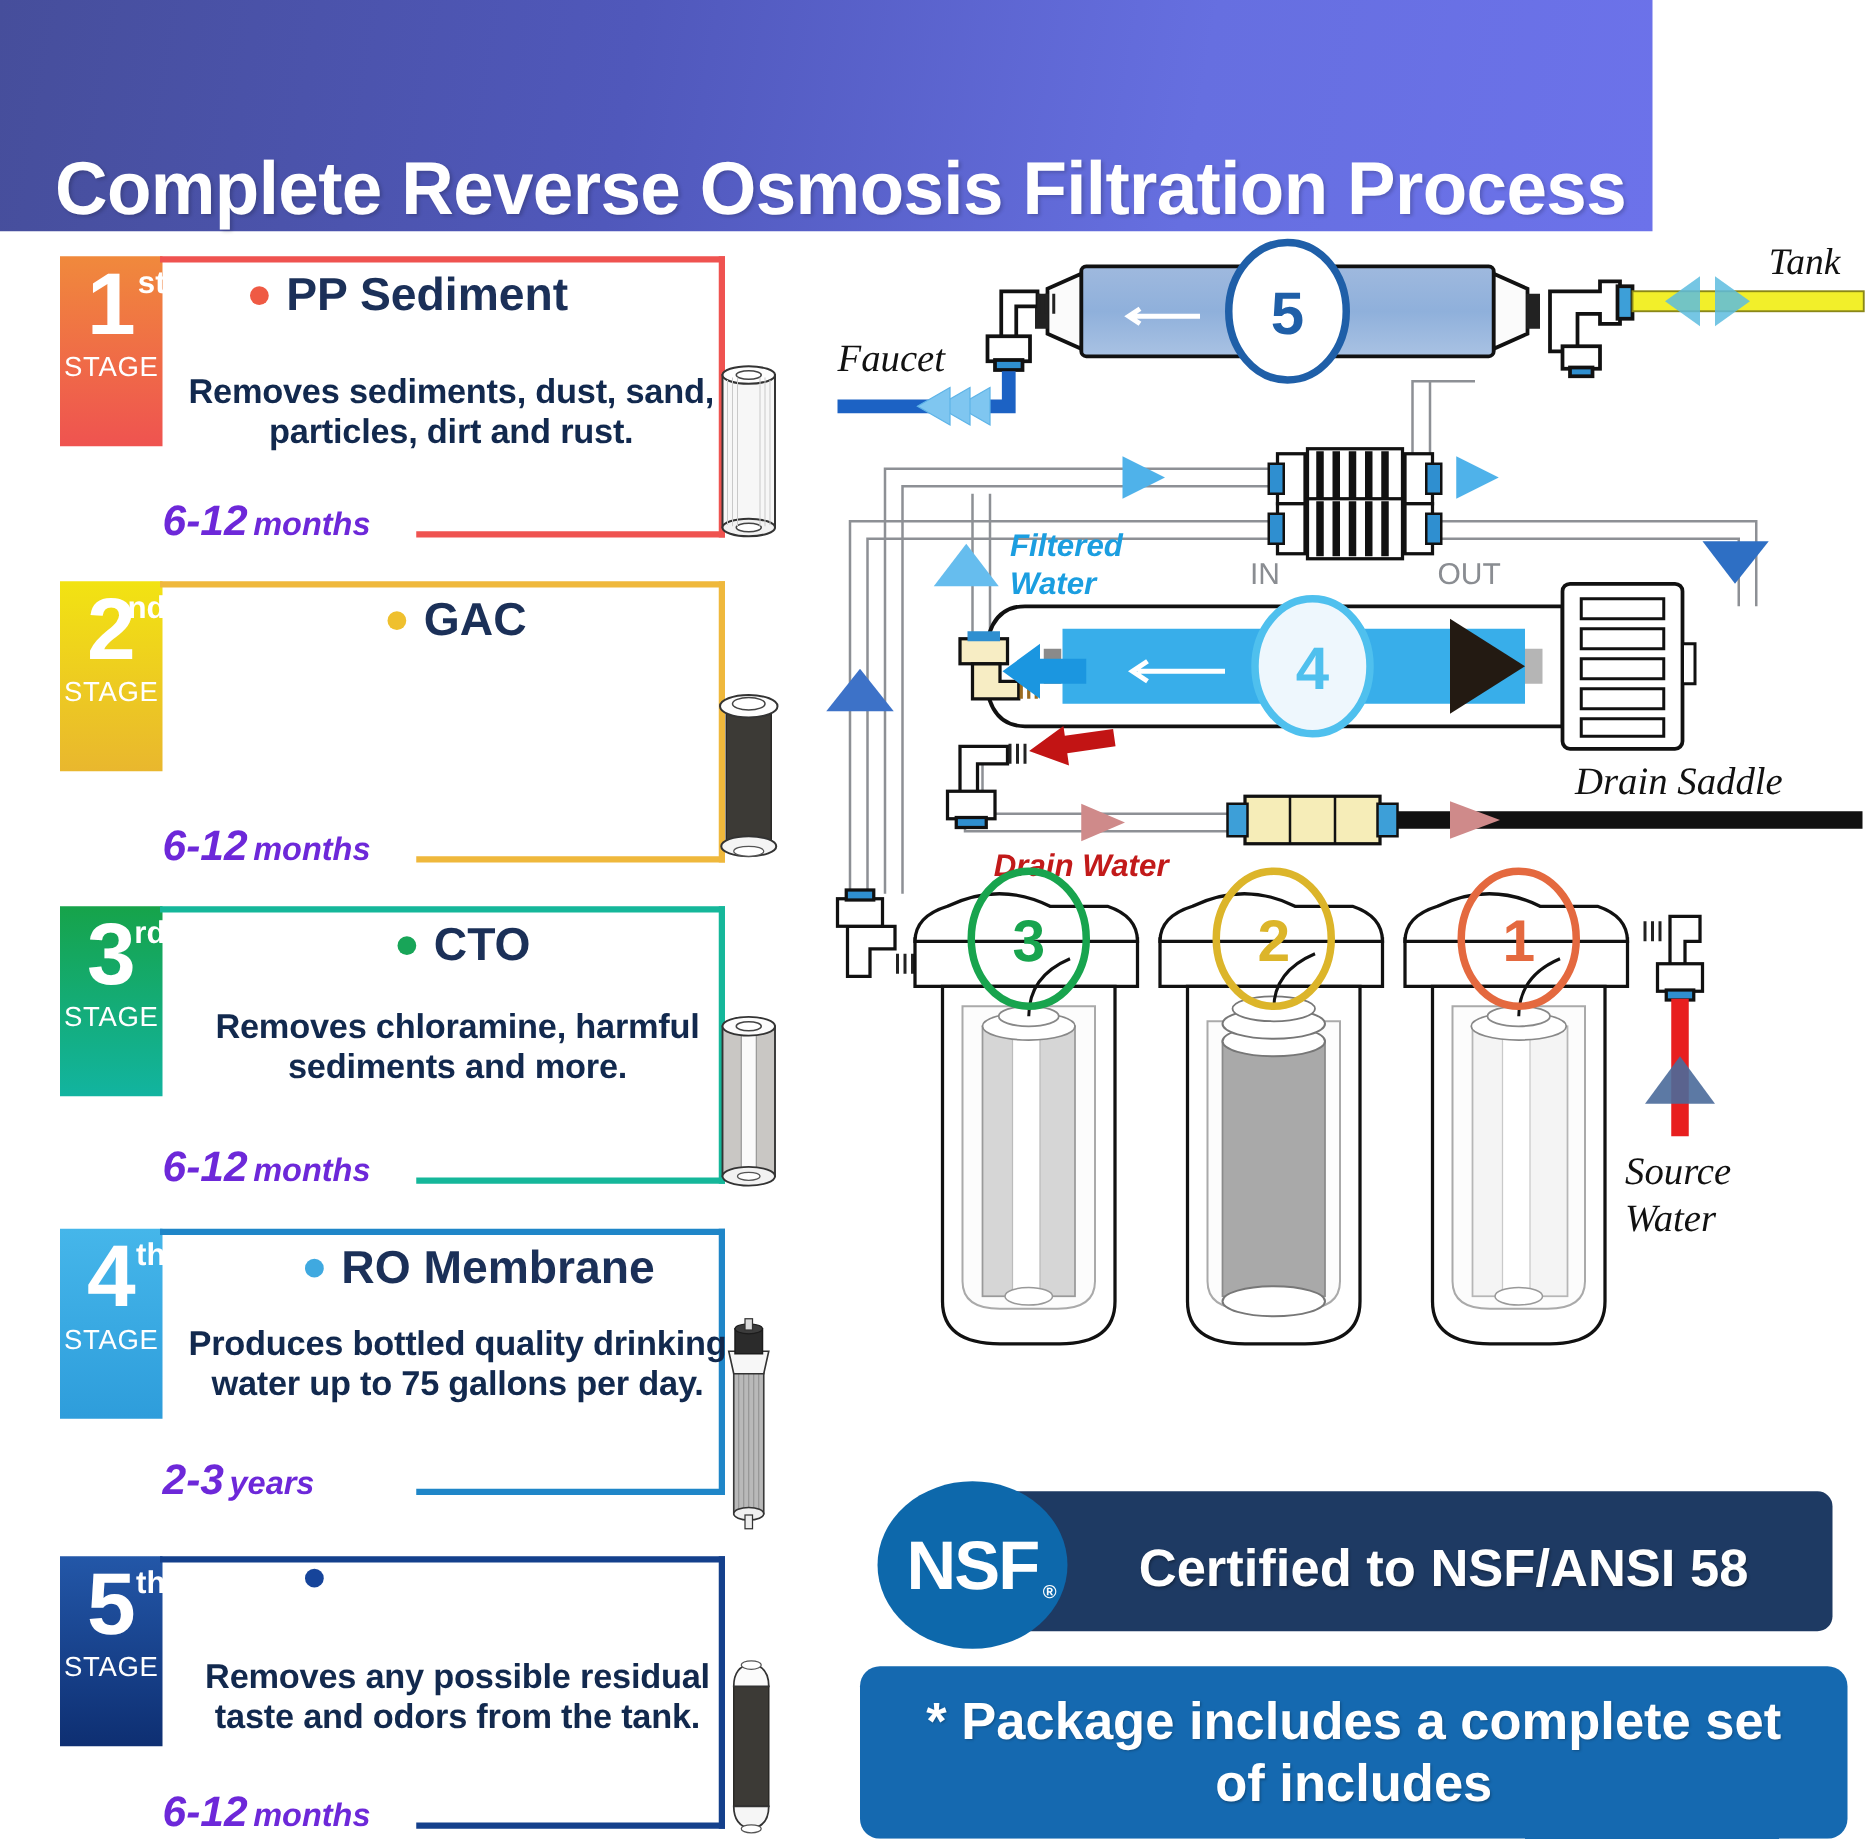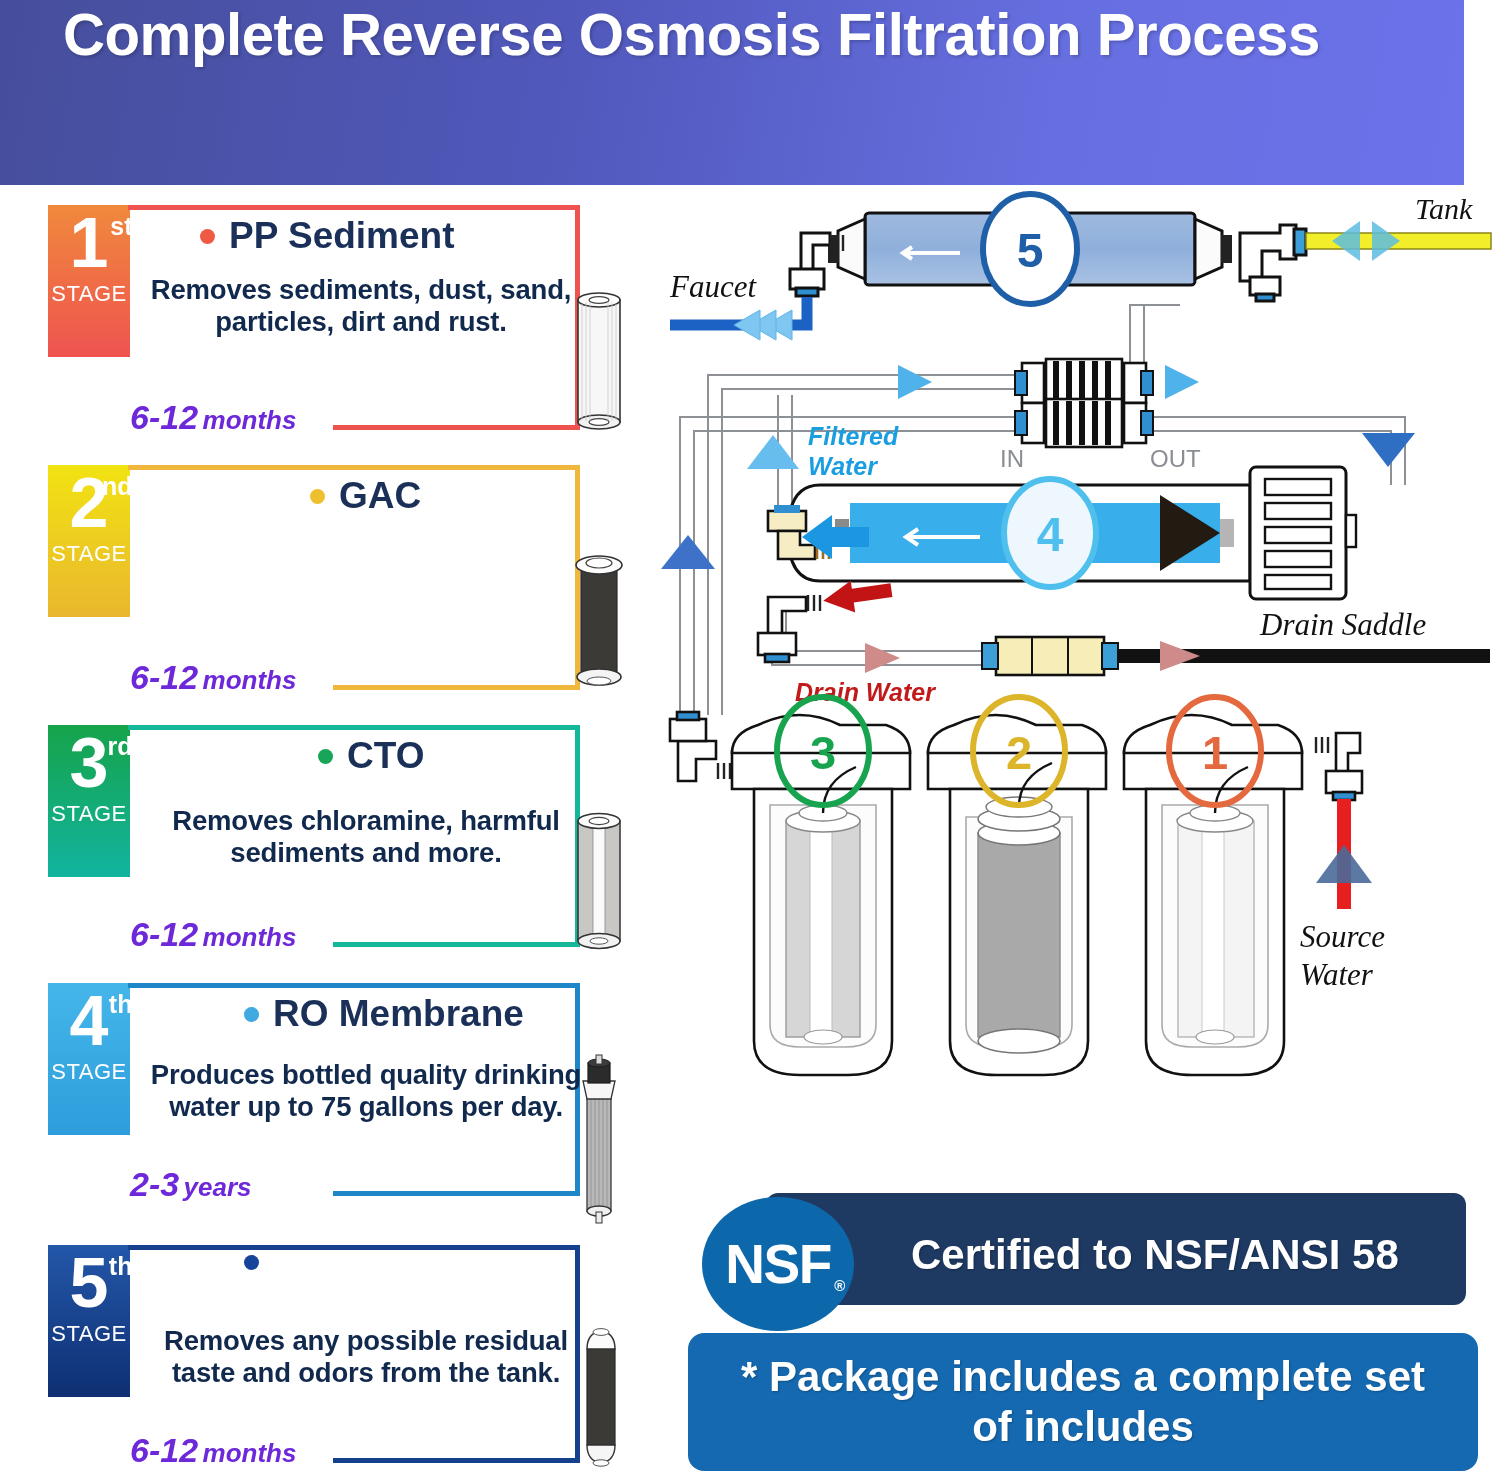--- a/index.html
+++ b/index.html
@@ -6,24 +6,24 @@
   body {
     width: 1500px; height: 1471px;
     background: #ffffff;
     font-family: "Liberation Sans", sans-serif;
     overflow: hidden;
     position: relative;
   }
 
   
   .header {
-    width: 1464px; height: 185px;
+    width: 1322px; height: 185px;
     background: linear-gradient(100deg, #464e9b 0%, #5058bb 38%, #666fe0 72%, #6c72ea 100%);
-    display: flex; align-items: flex-start;
-    padding-left: 63px;
+    display: flex; align-items: flex-end;
+    padding-left: 44px;
   }
   .header h1 {
     color: #ffffff;
     font-size: 60px;
     font-weight: bold;
     letter-spacing: -0.5px;
     transform: scaleX(0.97);
     transform-origin: left center;
     text-shadow: 2px 2px 3px rgba(0,0,0,0.18);
     white-space: nowrap;
@@ -99,21 +99,21 @@
     width: 700px; height: 112px;
     background: #1e3a63; border-radius: 12px;
     display: flex; align-items: center; padding-left: 145px;
   }
   .nsf-bar span {
     color: #fff; font-size: 42px; font-weight: bold; white-space: nowrap;
     text-shadow: 1px 1px 2px rgba(0,0,0,0.3);
     margin-top: 12px;
   }
   .nsf-oval {
-    position: absolute; left: 14px; top: 12px;
+    position: absolute; left: 14px; top: 0;
     width: 152px; height: 134px;
     background: #0d68ab; border-radius: 50%;
     display: flex; align-items: center; justify-content: center;
   }
   .nsf-oval .nsf-text {
     color: #fff; font-size: 55px; font-weight: bold; letter-spacing: -1.5px;
     position: relative;
   }
   .nsf-reg { position: absolute; right: -13px; bottom: 2px; font-size: 15px; font-weight: bold; }
 
@@ -148,21 +148,21 @@
         </div>
         <div class="badge-stage">STAGE</div>
       </div>
       <div class="bracket-top" style="background:#ef5350;left:80px;width:452px"></div>
       <div class="bracket-right" style="background:#ef5350;left:527px;height:225px"></div>
       <div class="bracket-bottom" style="background:#ef5350;left:285px;top:232px;width:247px"></div>
       <div class="stage-title" style="left:152px;top:22px">
         <span class="title-dot" style="background:#ef5a44"></span>
         <span>PP Sediment</span>
       </div>
-      <div class="stage-desc" style="left:98px;top:81px;width:430px">Removes sediments, dust, sand, particles, dirt and rust.</div>
+      <div class="stage-desc" style="left:98px;top:104px;width:430px">Removes sediments, dust, sand, particles, dirt and rust.</div>
       <div class="stage-dur" style="left:82px;top:205px">
         <span class="dur-num">6-12</span>
         <span class="dur-unit">months</span>
       </div>
 
       <svg class="cart" style="left:520px;top:95px" width="62" height="145" viewBox="0 0 62 145">
         <rect x="10" y="12" width="42" height="122" fill="#f7f7f7" stroke="#333" stroke-width="1.6"></rect>
         <ellipse cx="31" cy="12" rx="21" ry="7" fill="#fdfdfd" stroke="#333" stroke-width="1.6"></ellipse>
         <ellipse cx="31" cy="12" rx="10" ry="3.4" fill="#fff" stroke="#444" stroke-width="1.2"></ellipse>
         <ellipse cx="31" cy="134" rx="21" ry="7" fill="#f2f2f2" stroke="#333" stroke-width="1.6"></ellipse>

